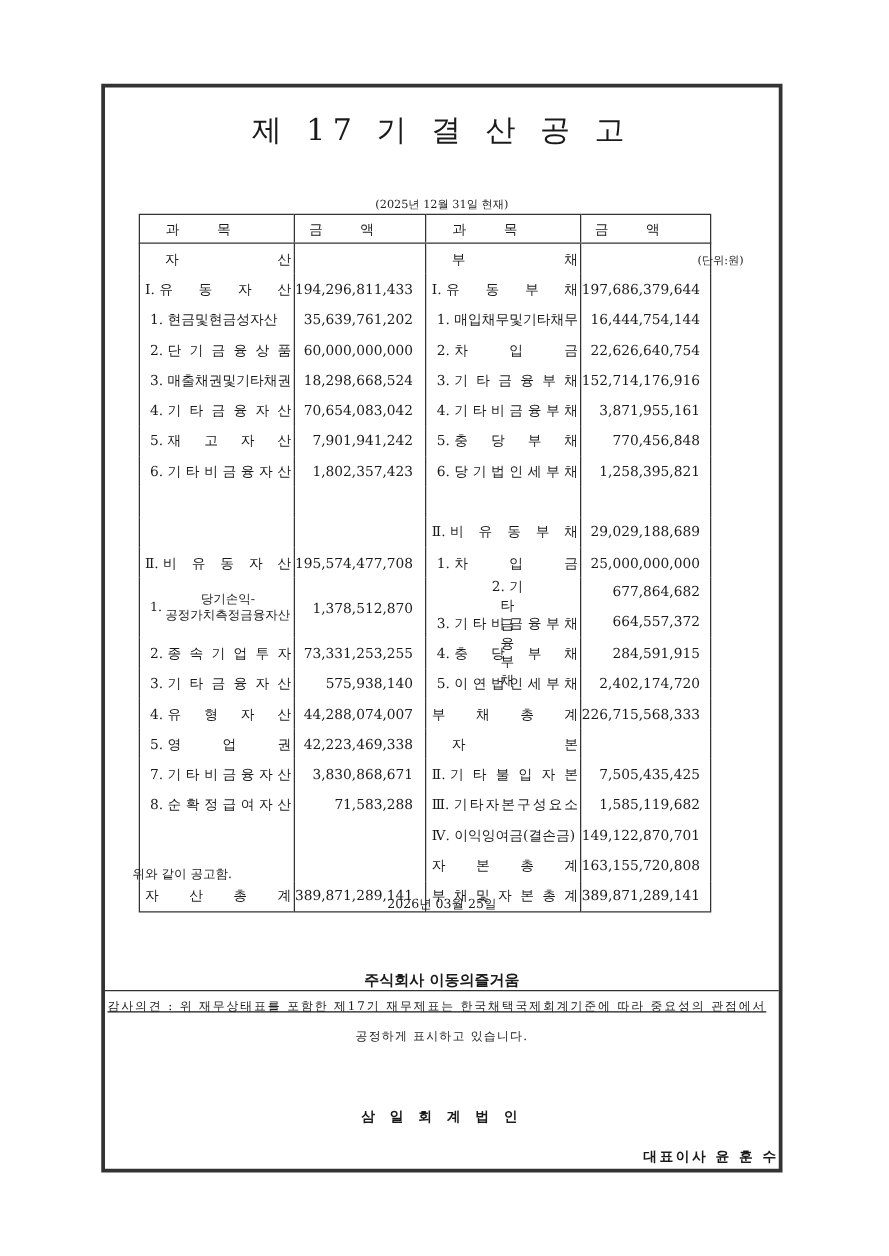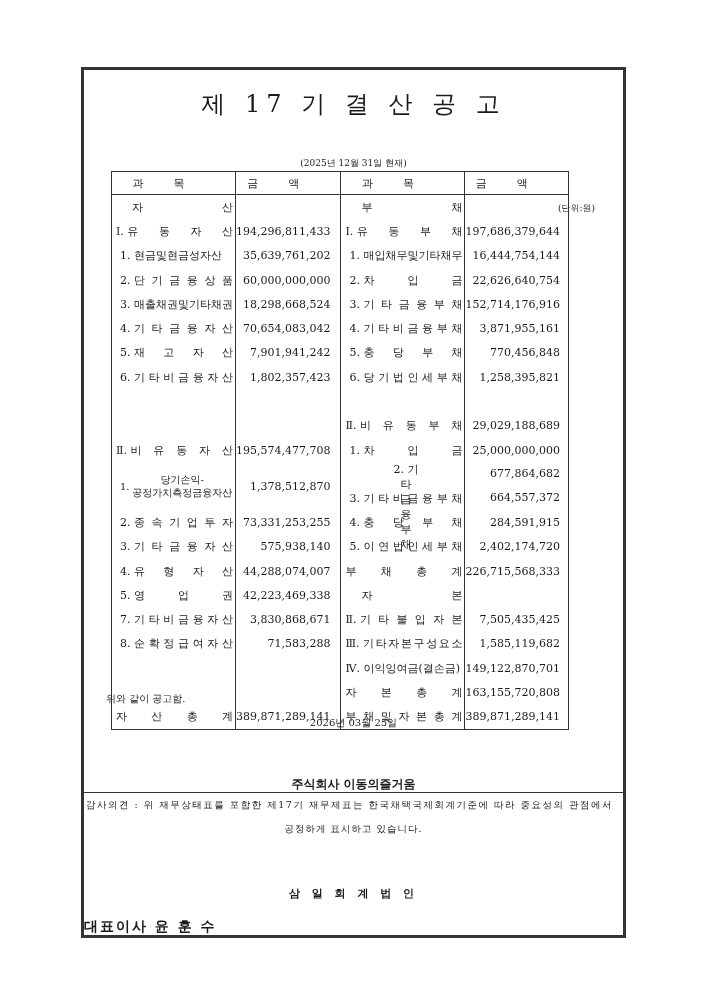--- a/index.html
+++ b/index.html
@@ -25,24 +25,24 @@
   table.bs { border-top:1.5px solid #333; border-bottom:1.5px solid #333; }
   .lbl { display:flex; justify-content:space-between; padding:0 2px 0 4px; }
   .lbl.ind { padding-left:8px; }
   .lbl.sec { padding-left:20px; }
   .lbl2 { display:flex; align-items:center; padding-left:8px; font-size:10px; line-height:13px; }
   .lbl2 .stack { flex:1; text-align:center; }
   .notice { position:absolute; left:22px; top:622px; font-size:10px; }
   .date { position:absolute; left:0; right:0; top:646px; text-align:center; font-size:10px; }
   .company { position:absolute; left:0; right:0; top:706px; text-align:center; font-size:12px; font-weight:bold; }
   .audit-line { position:absolute; left:0; right:0; top:722px; border-top:1.5px solid #333; }
-  .audit1 { position:absolute; left:2px; right:2px; top:729px; font-size:9.5px; letter-spacing:1.5px; white-space:nowrap; text-align:justify; }
+  .audit1 { position:absolute; left:2px; right:2px; top:729px; font-size:9.5px; letter-spacing:1.5px; white-space:nowrap; text-align:justify;text-decoration:underline; }
   .audit2 { position:absolute; left:0; right:0; top:753px; text-align:center; font-size:9.5px; letter-spacing:1px; }
   .firm { position:absolute; left:0; right:0; top:816px; text-align:center; font-size:11px; font-weight:bold; letter-spacing:4px; }
-  .ceo { position:absolute; left:0; right:0; top:848px; text-align:left; font-size:14px; font-weight:bold; letter-spacing:2px; }
+  .ceo { position:absolute; left:0; right:0; top:848px; text-align:right; font-size:11px; font-weight:bold; letter-spacing:2px; }
 </style>
 </head>
 <body>
 
 <div class="frame">
   <div class="title">제 17 기  결 산 공 고</div>
   <div class="asof">(2025년 12월 31일 현재)</div>
   <div class="unit">(단위:원)</div>
 
   <table class="bs">

